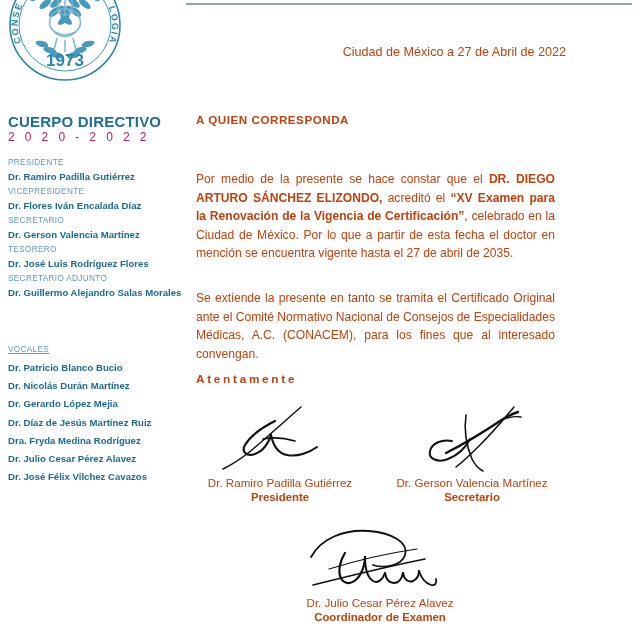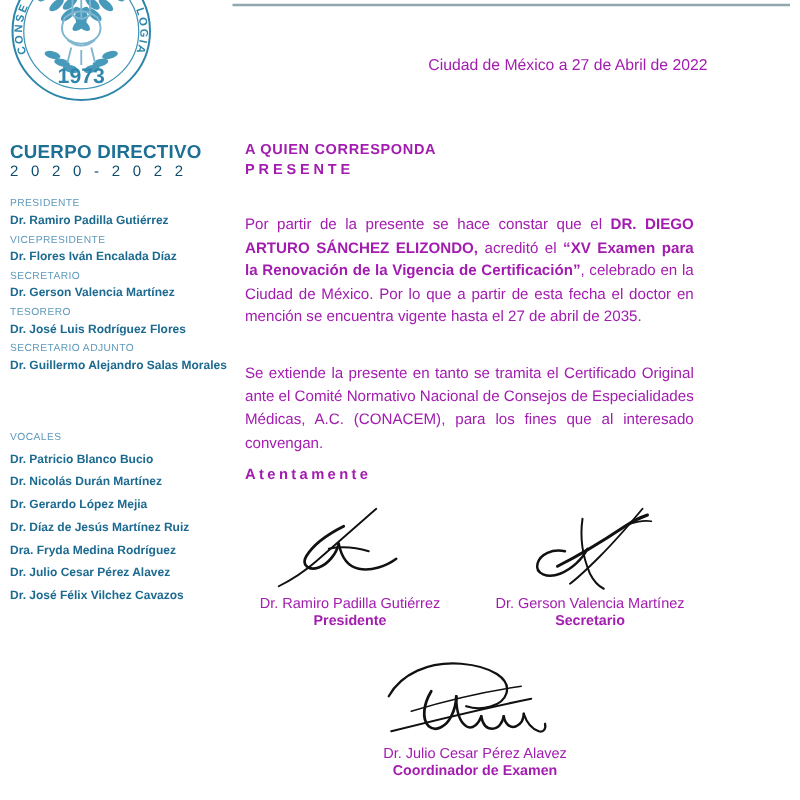--- a/index.html
+++ b/index.html
@@ -56,21 +56,21 @@
     font-weight: bold;
     letter-spacing: 0.2px;
     color: #1d6f94;
   }
   .block-years {
     position: absolute;
     left: 8px;
     top: 130px;
     font-size: 12px;
     letter-spacing: 3.4px;
-    color: #0c4a6e;
+    color: #be185d;
   }
 
   .roster {
     position: absolute;
     left: 8px;
     top: 156px;
     width: 178px;
   }
   .role {
     font-size: 8.2px;
@@ -89,39 +89,40 @@
   }
 
   .vocales-head {
     position: absolute;
     left: 8px;
     top: 345px;
     font-size: 8.2px;
     letter-spacing: 0.35px;
     color: #5f9abb;
     text-transform: uppercase;
+    text-decoration: underline;
   }
   .vocales {
     position: absolute;
     left: 8px;
     top: 359px;
     width: 178px;
   }
   .vocales .person {
     line-height: 18.2px;
   }
 
   
   .letter {
     position: absolute;
     left: 196px;
     top: 0;
     width: 444px;
     height: 640px;
-    color: #a21caf;
+    color: #c2410c;
   }
 
   .date-line {
     position: absolute;
     left: 0;
     top: 44px;
     width: 370px;
     text-align: right;
     font-size: 12.6px;
     line-height: 16px;
@@ -298,24 +299,23 @@
       <div class="person">Dr. José Félix Vilchez Cavazos</div>
     </div>
   </div>
 
   <div class="letter">
 
     <div class="date-line">Ciudad de México a 27 de Abril de 2022</div>
 
     <div class="addressee">
       <div class="l1">A QUIEN CORRESPONDA</div>
-      <div class="l2">PRESENTE</div>
-    </div>
-
-    <p class="para p1"><span>Por partir de la presente se hace constar que el </span><b>DR. DIEGO ARTURO SÁNCHEZ ELIZONDO,</b><span> acreditó el </span><b>“XV Examen para la Renovación de la Vigencia de Certificación”</b><span>, celebrado en la Ciudad de México. Por lo que a partir de esta fecha el doctor en mención se encuentra vigente hasta el 27 de abril de 2035.</span></p>
+    </div>
+
+    <p class="para p1"><span>Por medio de la presente se hace constar que el </span><b>DR. DIEGO ARTURO SÁNCHEZ ELIZONDO,</b><span> acreditó el </span><b>“XV Examen para la Renovación de la Vigencia de Certificación”</b><span>, celebrado en la Ciudad de México. Por lo que a partir de esta fecha el doctor en mención se encuentra vigente hasta el 27 de abril de 2035.</span></p>
 
     <p class="para p2">Se extiende la presente en tanto se tramita el Certificado Original ante el Comité Normativo Nacional de Consejos de Especialidades Médicas, A.C. (CONACEM), para los fines que al interesado convengan.</p>
 
     <div class="atentamente">Atentamente</div>
 
     <div class="sig sig-left">
       <div class="sig-art">
         <svg width="150" height="76" viewBox="0 0 150 76" aria-hidden="true">
           <g fill="none" stroke="#111" stroke-linecap="round">
             <path d="M96 2 C80 16, 62 32, 48 44 C40 51, 30 58, 18 64" stroke-width="1.5"></path>

